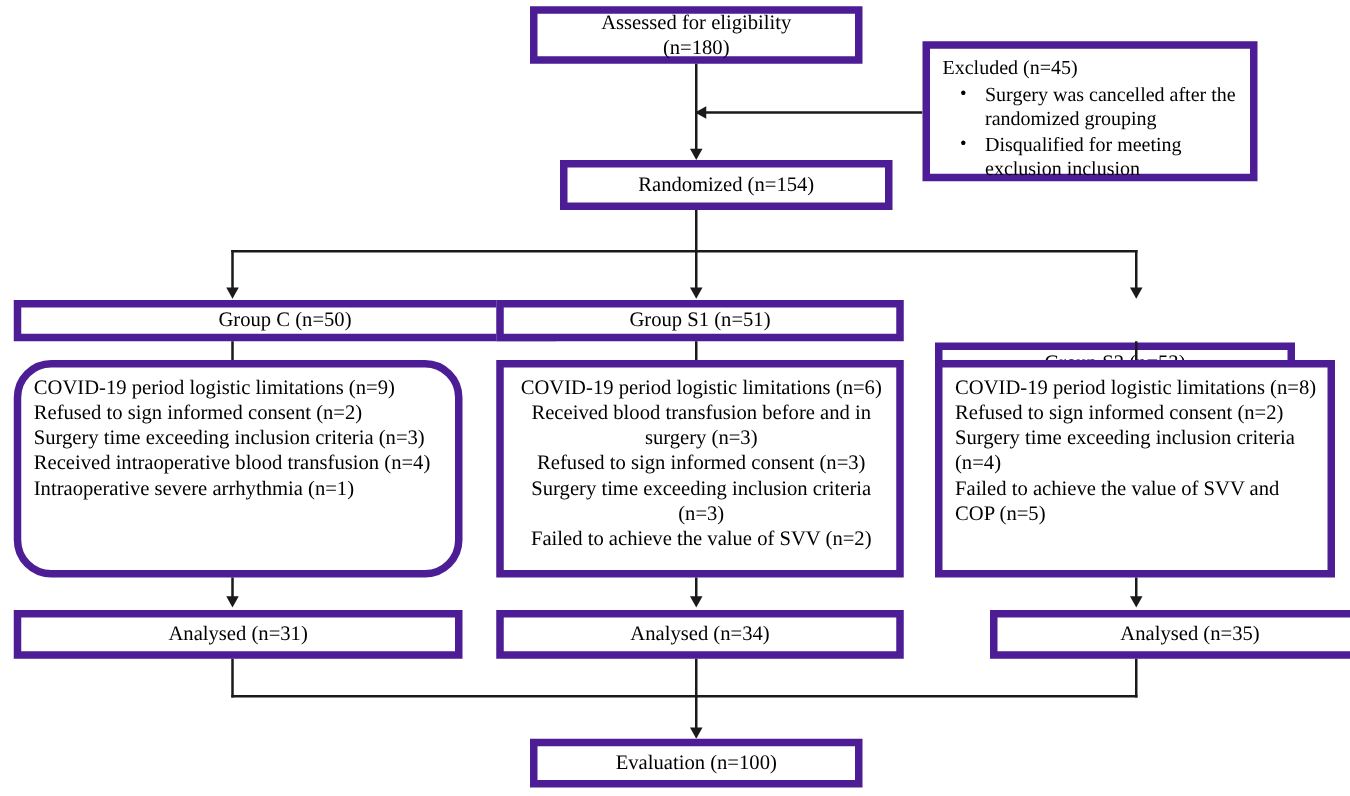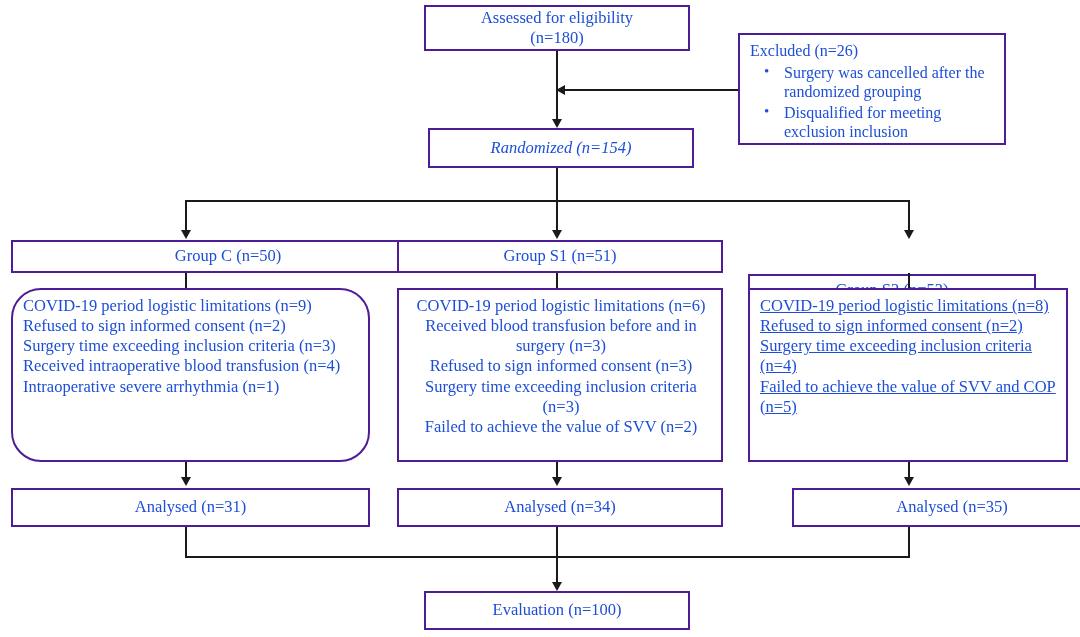--- a/index.html
+++ b/index.html
@@ -15,23 +15,23 @@
   #canvas {
     position: relative;
     width: 1080px;
     height: 637px;
     background: #ffffff;
     overflow: hidden;
   }
   .box {
     position: absolute;
     box-sizing: border-box;
-    border: 2px solid #4c1d95;
+    border: 6px solid #4c1d95;
     background: #ffffff;
-    color: #1d4ed8;
+    color: #000000;
     line-height: 1.22;
   }
   .box.center {
     display: flex;
     align-items: center;
     justify-content: center;
     text-align: center;
   }
   .box.left {
     text-align: left;
@@ -103,28 +103,28 @@
     </div>
   </div>
 
   <div class="vline" style="left:556px; top:51px; width:2px; height:70px;"></div>
   <div class="arrow-down" style="left:552px; top:119px;"></div>
 
   <div class="hline" style="left:556px; top:89px; width:182px; height:2px;"></div>
   <div class="arrow-left" style="left:556px; top:85px;"></div>
 
   <div class="box left t15" style="left:738px; top:33px; width:268px; height:112px;">
-    <span>Excluded (n=26)</span>
+    <span>Excluded (n=45)</span>
     <ul class="bullets">
       <li>Surgery was cancelled after the randomized grouping</li>
       <li>Disqualified for meeting exclusion inclusion</li>
     </ul>
   </div>
 
-  <div class="box center t16" style="left:428px; top:128px; width:266px; height:40px;font-style:italic;">
+  <div class="box center t16" style="left:448px; top:128px; width:266px; height:40px;">
     <span>Randomized (n=154)</span>
   </div>
 
   <div class="vline" style="left:556px; top:168px; width:2px; height:34px;"></div>
   <div class="hline" style="left:185px; top:200px; width:725px; height:2px;"></div>
 
   <div class="vline" style="left:185px; top:200px; width:2px; height:32px;"></div>
   <div class="arrow-down" style="left:181px; top:230px;"></div>
 
   <div class="vline" style="left:556px; top:200px; width:2px; height:32px;"></div>
@@ -156,21 +156,21 @@
   </div>
 
   <div class="box left t16" style="left:397px; top:288px; width:326px; height:174px;text-align:center;">
     <span class="detail-line wrap">COVID-19 period logistic limitations (n=6)</span>
     <span class="detail-line wrap">Received blood transfusion before and in surgery (n=3)</span>
     <span class="detail-line">Refused to sign informed consent (n=3)</span>
     <span class="detail-line wrap">Surgery time exceeding  inclusion criteria (n=3)</span>
     <span class="detail-line">Failed to achieve the value of SVV (n=2)</span>
   </div>
 
-  <div class="box left t16" style="left:748px; top:288px; width:320px; height:174px;text-decoration:underline;">
+  <div class="box left t16" style="left:748px; top:288px; width:320px; height:174px;">
     <span class="detail-line wrap">COVID-19 period logistic limitations (n=8)</span>
     <span class="detail-line">Refused to sign informed consent (n=2)</span>
     <span class="detail-line wrap">Surgery time exceeding  inclusion criteria (n=4)</span>
     <span class="detail-line wrap">Failed to achieve the value of SVV and COP (n=5)</span>
   </div>
 
   <div class="vline" style="left:185px; top:462px; width:2px; height:17px;"></div>
   <div class="arrow-down" style="left:181px; top:477px;"></div>
 
   <div class="vline" style="left:556px; top:462px; width:2px; height:17px;"></div>

